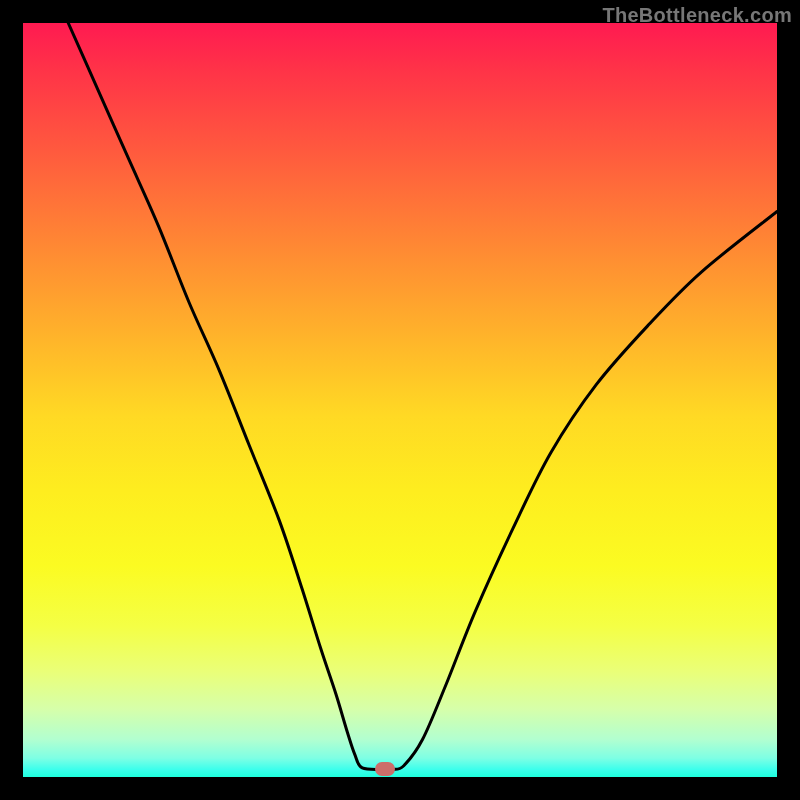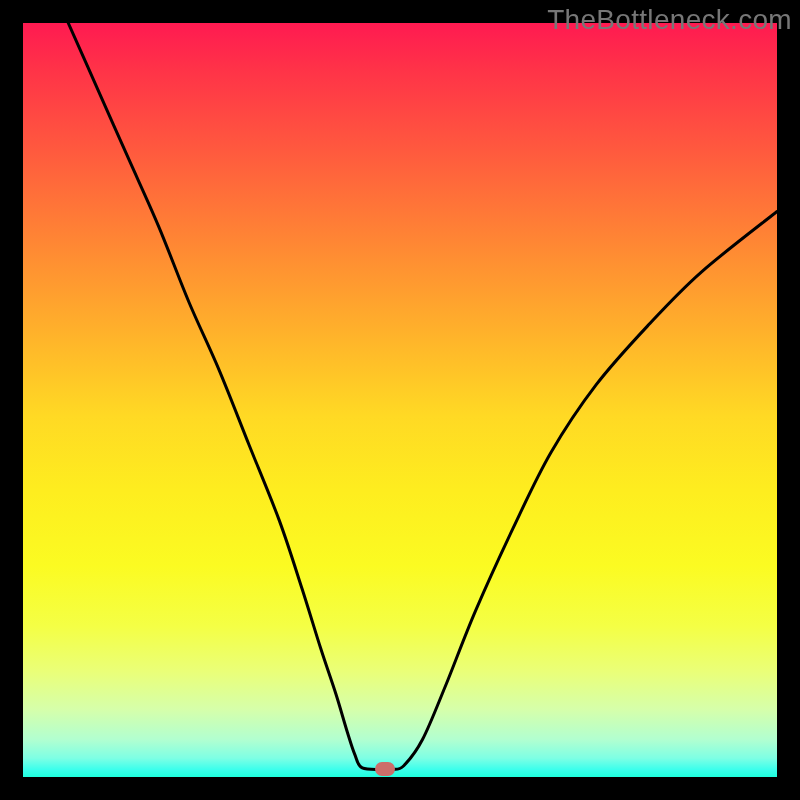--- a/index.html
+++ b/index.html
@@ -12,22 +12,22 @@
     height: 800px;
     background: #000;
     position: relative;
     font-family: Arial, Helvetica, sans-serif;
   }
   .watermark {
     position: absolute;
     top: 4px;
     right: 8px;
     color: #777;
-    font-size: 28px;
-    font-weight: 400;
+    font-size: 20px;
+    font-weight: 700;
     letter-spacing: 0.3px;
     z-index: 10;
   }
   .frame {
     position: absolute;
     top: 23px;
     left: 23px;
     width: 754px;
     height: 754px;
     background: #000;

